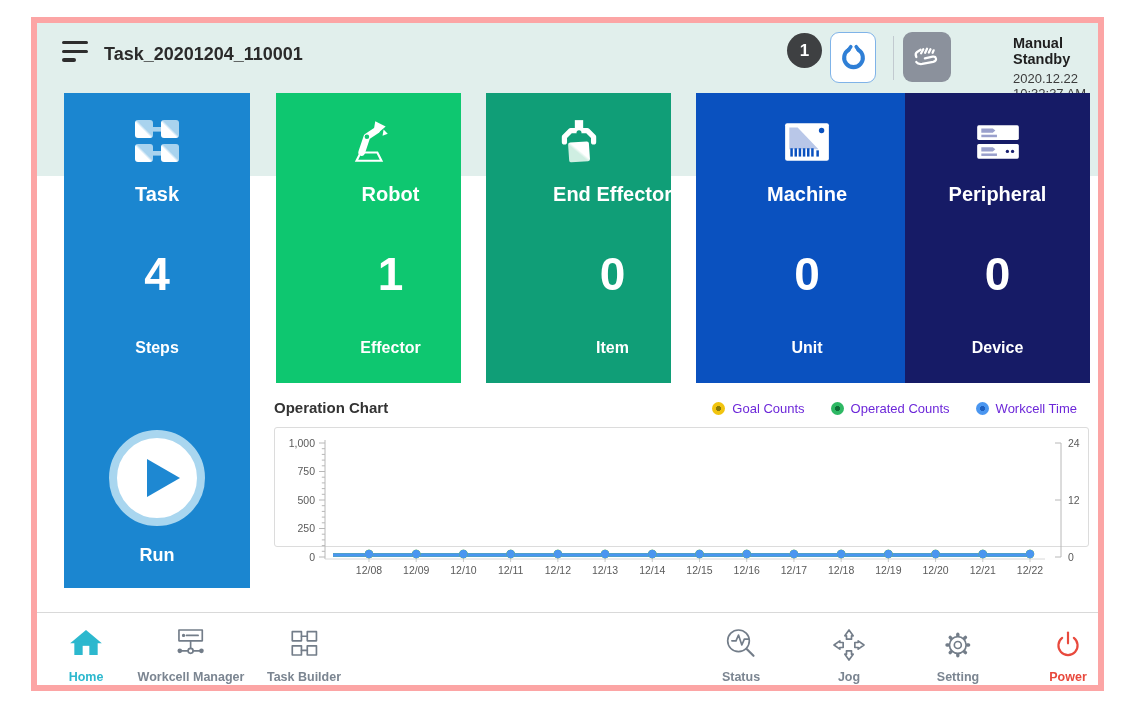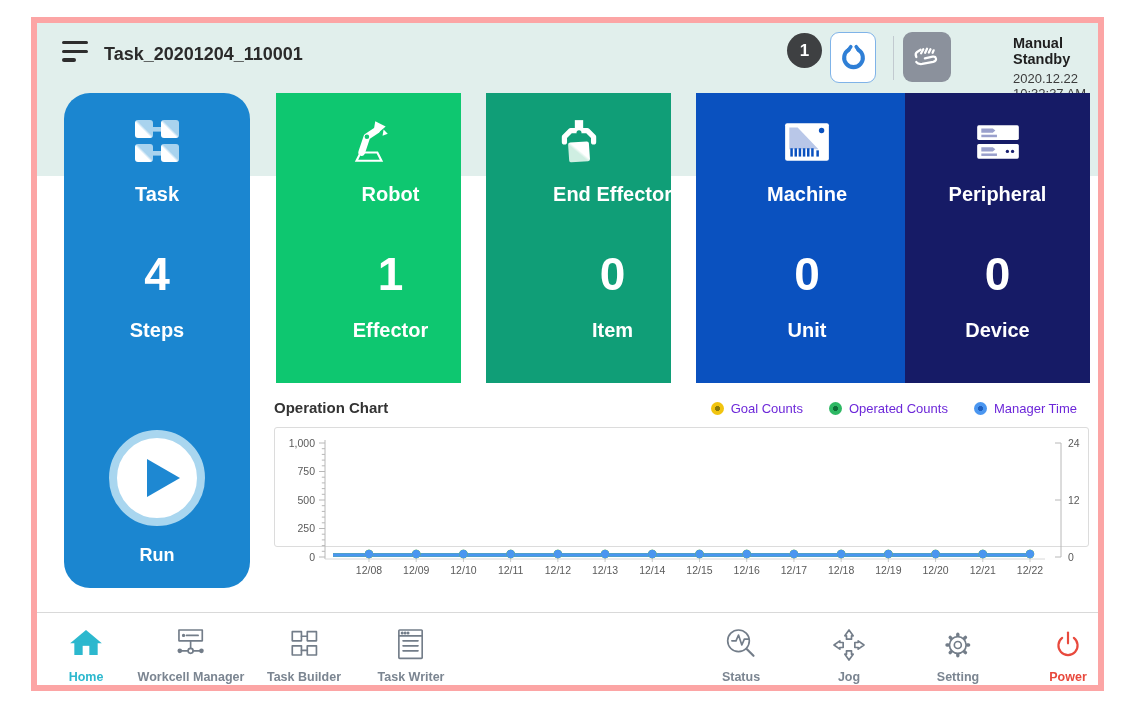--- a/index.html
+++ b/index.html
@@ -20,21 +20,21 @@
   .hand-tile { position:absolute; left:866px; top:9px; width:48px; height:50px; background:#8b919c; border-radius:9px; display:flex; align-items:center; justify-content:center; }
   .mode-block { position:absolute; left:976px; top:12px; }
   .mode-name { font-size:14.5px; font-weight:bold; color:#1f1f1f; }
   .mode-time { font-size:13px; color:#3c3c3c; margin-top:4px; }
 
   
   .card { position:absolute; top:70px; color:#fff; text-align:center; cursor:pointer; }
   .card-icon { position:absolute; top:24px; left:50%; transform:translateX(-50%); }
   .card-title { position:absolute; top:90px; width:100%; font-size:20px; font-weight:bold; }
   .card-value { position:absolute; top:154px; width:100%; font-size:46px; font-weight:bold; }
-  .card-unit  { position:absolute; top:226px; width:100%; font-size:20px; font-weight:bold; }
+  .card-unit  { position:absolute; top:246px; width:100%; font-size:16px; font-weight:bold; }
   .run-circle { position:absolute; top:336px; left:50%; transform:translateX(-50%); }
   .run-label  { position:absolute; top:452px; width:100%; font-size:18px; font-weight:bold; }
 
   
   .chart-title { position:absolute; left:237px; top:376px; font-size:15px; font-weight:bold; color:#333; }
   .legend { position:absolute; right:21px; top:378px; display:flex; gap:26px; align-items:center; }
   .legend-item { display:flex; align-items:center; gap:7px; font-size:13px; color:#6d28d9; cursor:pointer;text-align:right; }
   .legend-dot { width:13px; height:13px; border-radius:50%; }
   .chart-panel { position:absolute; left:237px; top:404px; width:815px; height:120px; border:1px solid #dcdcdc; border-radius:3px; background:#fff; }
   .ax { font:10.5px "Liberation Sans", sans-serif; fill:#5a5a5a; }
@@ -80,21 +80,21 @@
         <path d="M4,15.8 Q5.2,17.6 8.4,17.2 L16.6,15.6 Q19.4,14.8 18.6,12.6 Q18.2,11.4 16.2,11.8 L10.4,13.0"></path>
       </g>
     </svg>
   </div>
 
   <div class="mode-block">
     <div class="mode-name">Manual Standby</div>
     <div class="mode-time">2020.12.22 10:32:37 AM</div>
   </div>
 
-  <div class="card" style="left: 27px; width: 186px; height: 495px; background-color: rgb(27, 134, 208); border-radius: 26px;">
+  <div class="card" style="left: 27px; width: 186px; height: 495px; background-color: rgb(27, 134, 208);">
     <svg class="card-icon" width="48" height="48" viewBox="0 0 48 48">
       <defs>
           <linearGradient id="gTask" x1="0" y1="1" x2="1" y2="0">
         <stop offset="0.45" stop-color="#ffffff"></stop>
             <stop offset="0.55" stop-color="#a9d3ee"></stop>
       </linearGradient>
         </defs>
       <g>
         <rect x="2" y="3" width="18" height="18" rx="3" fill="url(#gTask)"></rect>
         <rect x="20" y="10" width="8" height="4.6" fill="#a9d3ee"></rect>
@@ -186,21 +186,21 @@
     <div class="legend-item">
       <span class="legend-dot" style="background: radial-gradient(circle, rgb(138, 122, 8) 0px, rgb(138, 122, 8) 2.6px, rgb(241, 196, 15) 2.8px);"></span>
       <span>Goal Counts</span>
     </div>
     <div class="legend-item">
       <span class="legend-dot" style="background: radial-gradient(circle, rgb(14, 110, 56) 0px, rgb(14, 110, 56) 2.6px, rgb(46, 184, 100) 2.8px);"></span>
       <span>Operated Counts</span>
     </div>
     <div class="legend-item">
       <span class="legend-dot" style="background: radial-gradient(circle, rgb(29, 95, 192) 0px, rgb(29, 95, 192) 2.6px, rgb(74, 150, 240) 2.8px);"></span>
-      <span>Manager Time</span>
+      <span>Workcell Time</span>
     </div>
   </div>
   <div class="chart-panel">
     <svg id="op-chart" width="813" height="161">
         <line x1="50" y1="12" x2="50" y2="131" stroke="#b8b8b8"></line>
         <line x1="50" y1="131" x2="770" y2="131" stroke="#d8d8d8"></line>
         <line x1="44" y1="15" x2="50" y2="15" stroke="#b8b8b8"></line>
         <line x1="46.8" y1="20.7" x2="50" y2="20.7" stroke="#b8b8b8"></line>
         <line x1="46.8" y1="26.4" x2="50" y2="26.4" stroke="#b8b8b8"></line>
         <line x1="46.8" y1="32.1" x2="50" y2="32.1" stroke="#b8b8b8"></line>
@@ -343,33 +343,20 @@
       <svg width="40" height="40" viewBox="0 0 48 48" class="nav-ic">
         <rect x="10" y="8" width="11" height="11"></rect>
         <line x1="21" y1="13.5" x2="28" y2="13.5"></line>
         <rect x="28" y="8" width="11" height="11"></rect>
         <rect x="10" y="25" width="11" height="11"></rect>
         <line x1="21" y1="30.5" x2="28" y2="30.5"></line>
         <rect x="28" y="25" width="11" height="11"></rect>
       </svg>
       <div class="nav-label">Task Builder</div>
     </div>
-    <div class="nav-item" style="left:374px;">
-      <svg width="40" height="40" viewBox="0 0 48 48" class="nav-ic">
-        <rect x="10" y="6" width="28" height="34" rx="1"></rect>
-        <line x1="10" y1="13" x2="38" y2="13"></line>
-        <circle cx="14" cy="9.5" r="0.8" fill="#737d89"></circle>
-        <circle cx="17.5" cy="9.5" r="0.8" fill="#737d89"></circle>
-        <circle cx="21" cy="9.5" r="0.8" fill="#737d89"></circle>
-        <line x1="15" y1="19" x2="33" y2="19"></line>
-        <line x1="15" y1="25" x2="33" y2="25"></line>
-        <line x1="15" y1="31" x2="33" y2="31"></line>
-      </svg>
-      <div class="nav-label">Task Writer</div>
-    </div>
     <div class="nav-item" style="left:704px;">
       <svg width="40" height="40" viewBox="0 0 48 48" class="nav-ic">
         <circle cx="21" cy="19" r="13"></circle>
         <path d="M13,19 h5 l3,-7 4,12 3,-7 h5"></path>
         <line x1="30.5" y1="28.5" x2="39" y2="37" stroke-width="2.6"></line>
       </svg>
       <div class="nav-label">Status</div>
     </div>
     <div class="nav-item" style="left:812px;">
       <svg width="40" height="40" viewBox="0 0 48 48" class="nav-ic">

